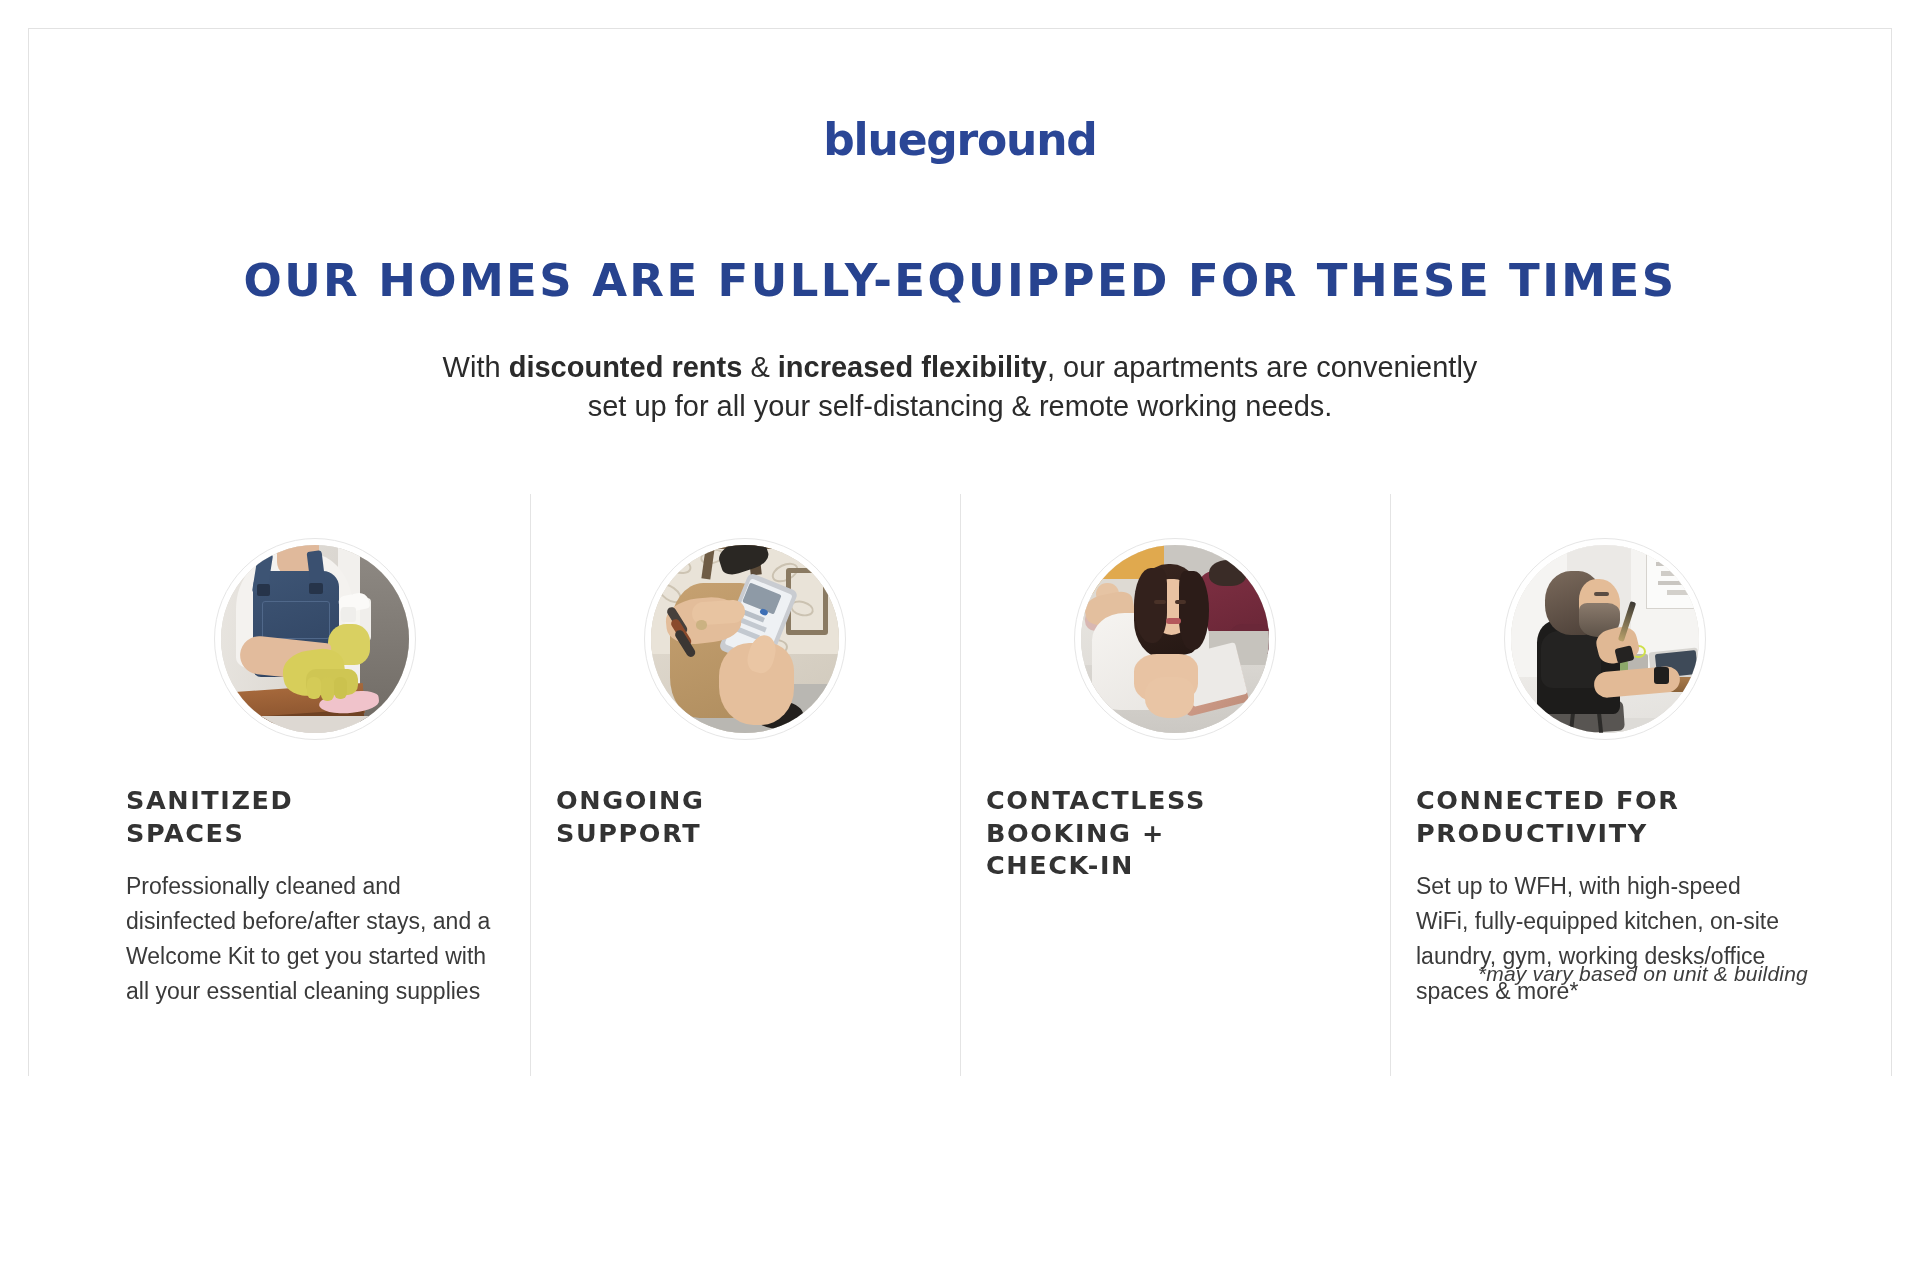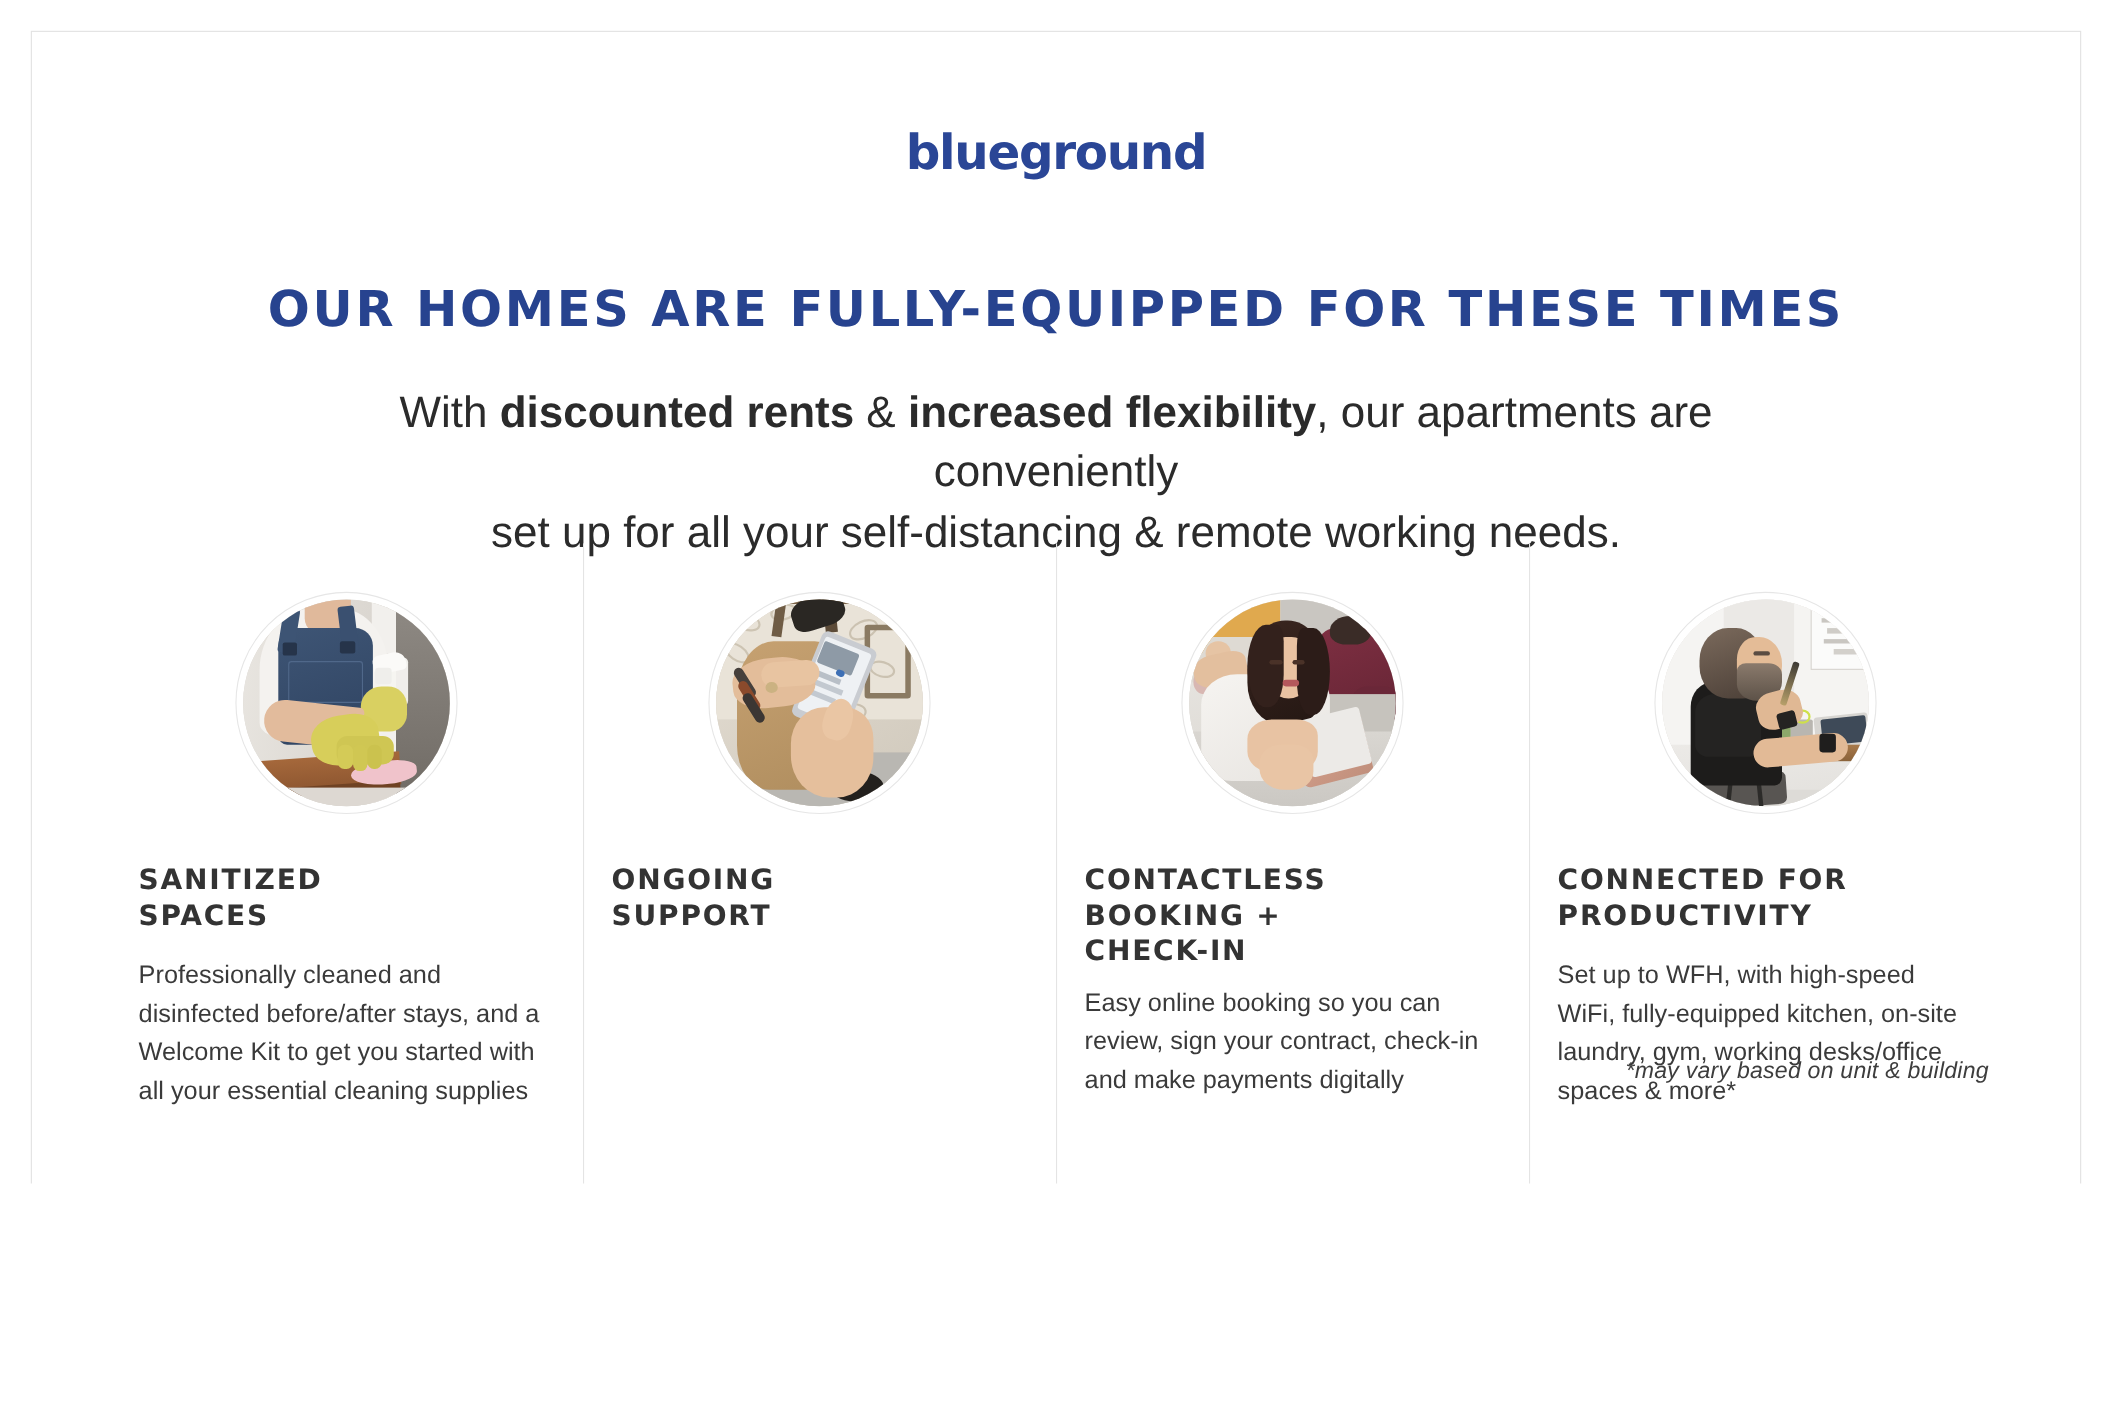--- a/index.html
+++ b/index.html
@@ -67,21 +67,21 @@
 
   
   .subhead {
     position: absolute;
     top: 348px;
     left: 50%;
     transform: translateX(-50%);
     width: 1400px;
     text-align: center;
     font-family: "Liberation Sans", sans-serif;
-    font-size: 40px;
+    font-size: 29px;
     line-height: 1.36;
     color: #2b2b2b;
     font-weight: 400;
   }
   .subhead b { font-weight: 700; }
 
   
   .columns {
     position: absolute;
     top: 538px;
@@ -406,21 +406,20 @@
             <div class="p3-tabs"></div>
           <div class="p3-arm"></div>
             <div class="p3-hand"></div>
         </div>
       </div>
       <div class="card-title">
         <span>CONTACTLESS</span><br>
         <span>BOOKING +</span><br>
         <span>CHECK-IN</span>
       </div>
-      <p class="card-body">Easy online booking so you can review, sign your contract, check-in and make payments digitally</p>
     </div>
 
     <div class="col c4">
       <div class="photo">
         <div class="photo-inner">
           <div class="p4-bg"></div>
             <div class="p4-wall"></div>
             <div class="p4-shade"></div>
           <div class="p4-frame"></div>
           <div class="p4-fl1"></div>

